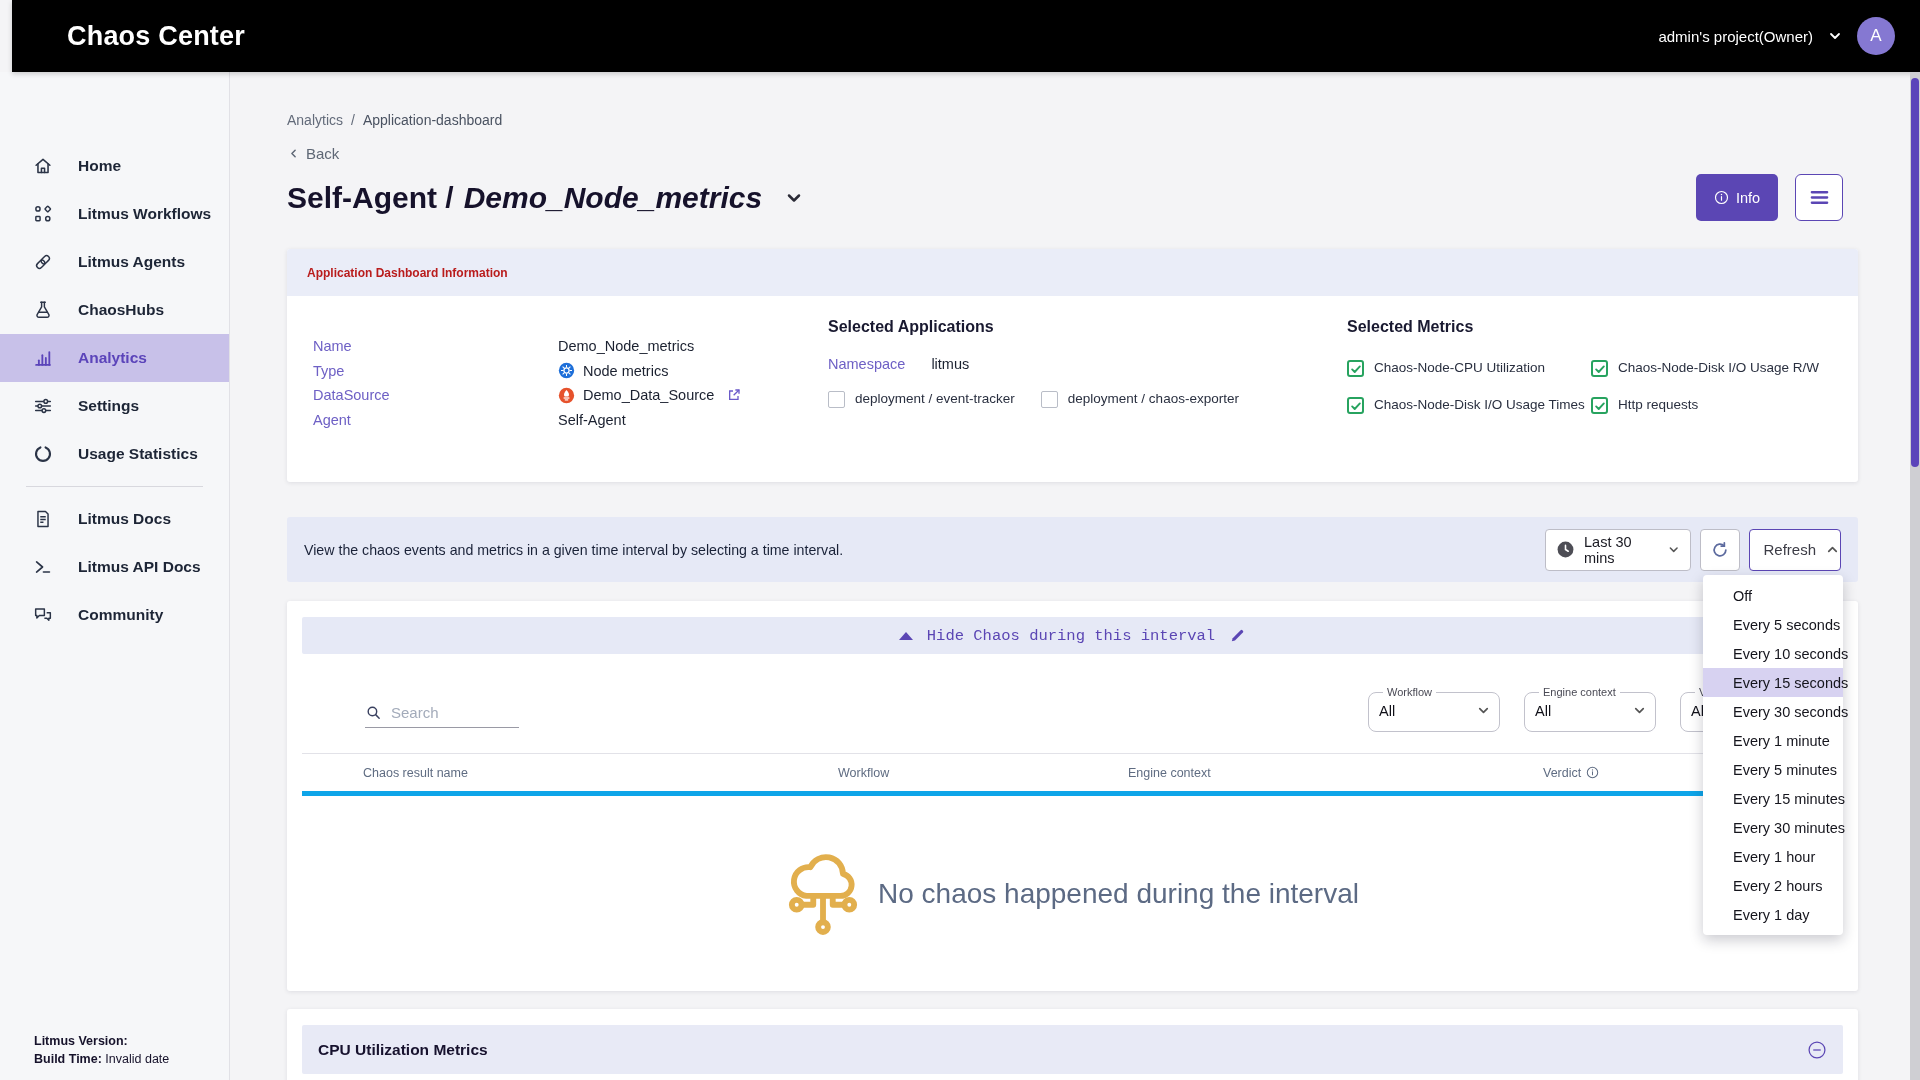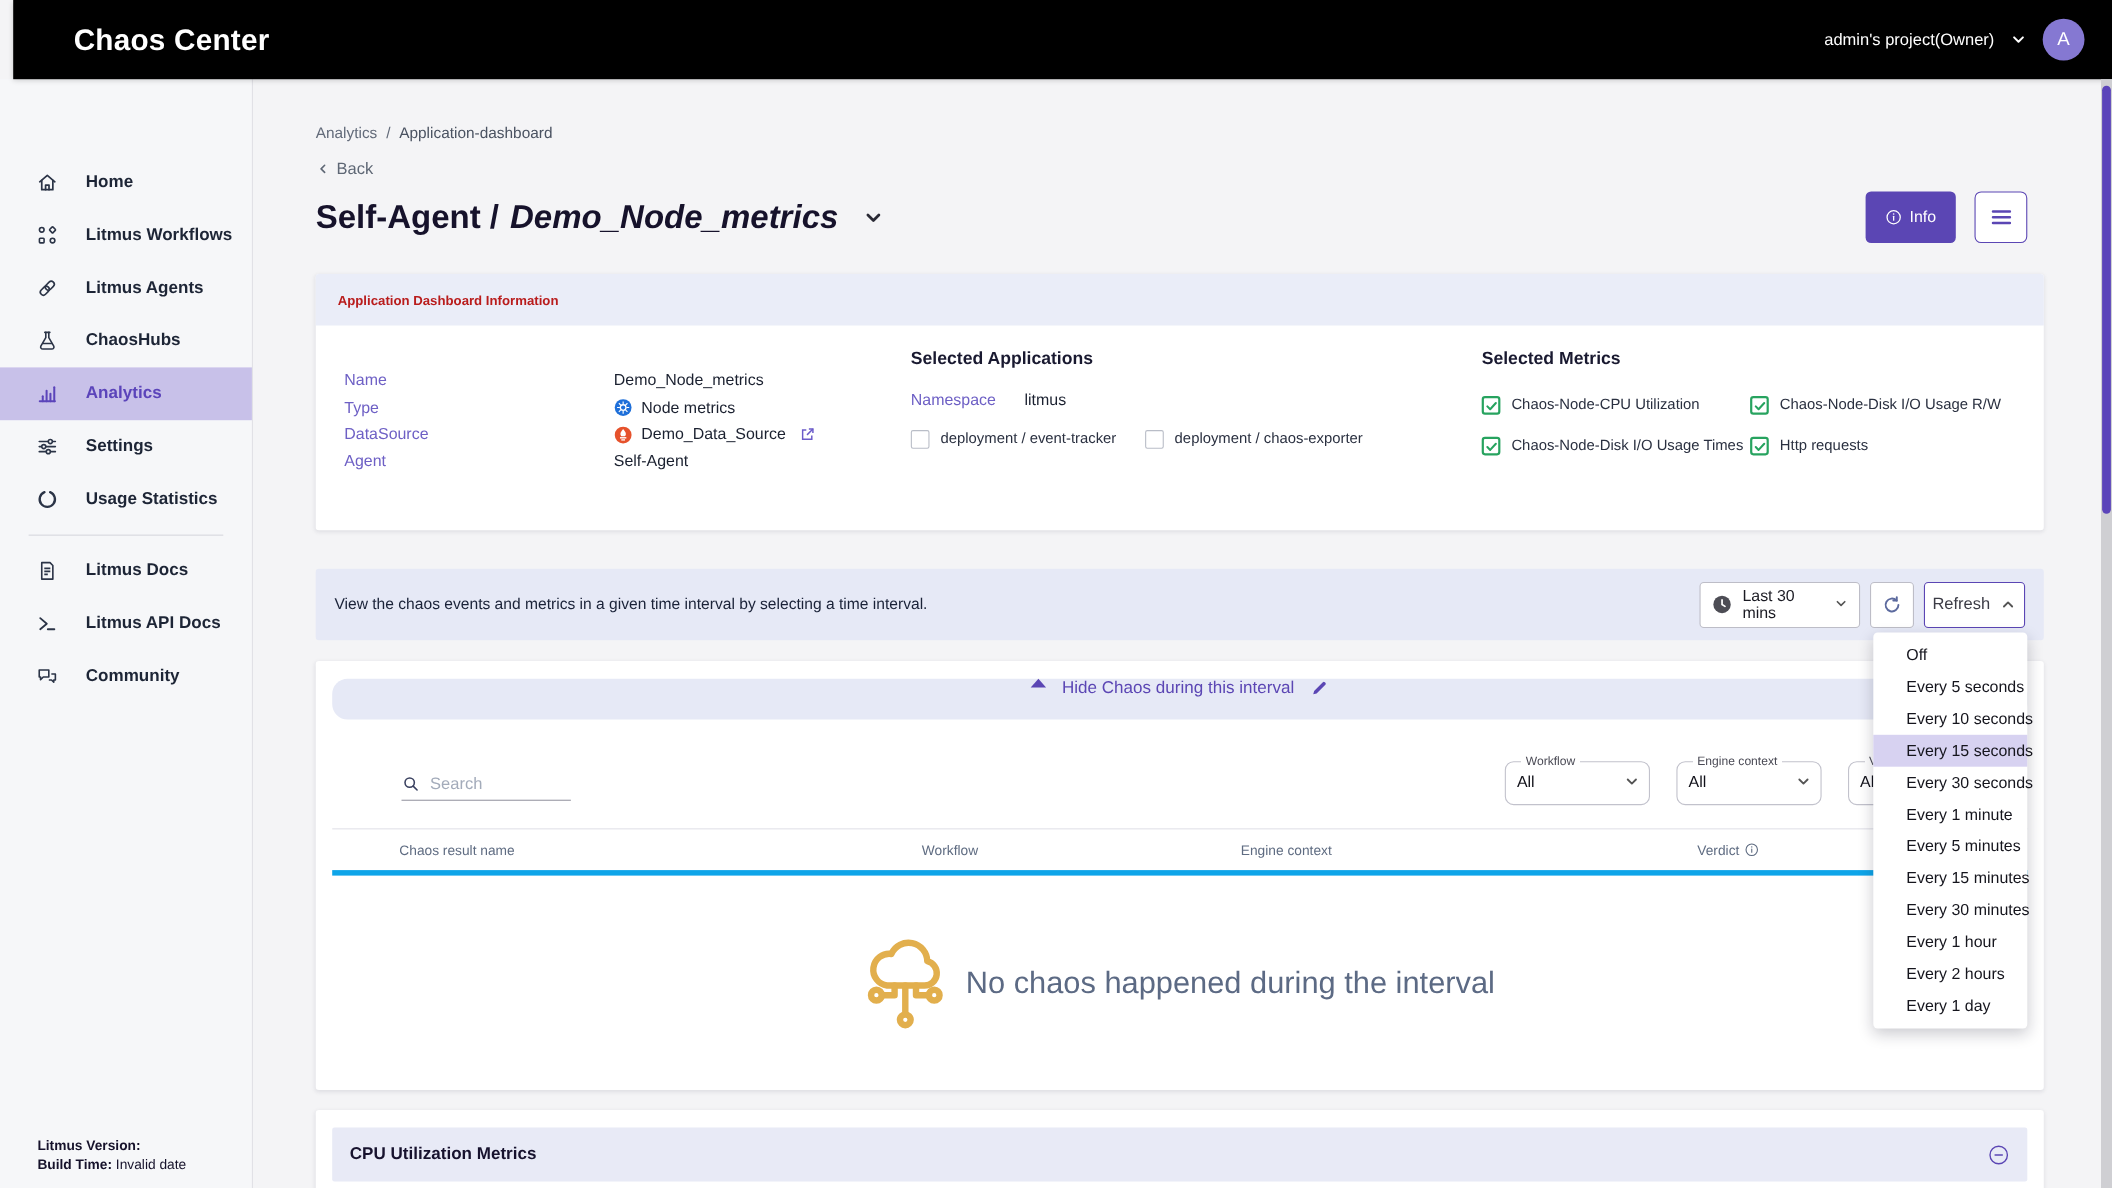--- a/index.html
+++ b/index.html
@@ -85,28 +85,28 @@
   .interval-controls { margin-left:auto; display:flex; align-items:center; gap:9px; }
   .time-select { width:146px; height:42px; background:#fff; border:1px solid #BDBDC7; border-radius:4px;
                  display:flex; align-items:center; gap:9px; padding:0 10px; cursor:pointer; }
   .time-select .clock { width:19px; height:19px; flex:none; }
   .time-select .tlabel { font-size:14.5px; color:#1A1A22; }
   .time-select .chev-g { margin-left:auto; width:15px; height:15px; color:#555; }
   .btn-refresh-icon { width:40px; height:42px; background:#fff; border:1px solid #BDBDC7; border-radius:4px;
                       display:flex; align-items:center; justify-content:center; cursor:pointer; }
   .btn-refresh-icon svg { width:20px; height:20px; color:#5C6A9E; }
   .btn-refresh { width:92px; height:42px; background:#fff; border:1.5px solid #5B46B4; border-radius:4px;
-                 display:flex; align-items:center; justify-content:center; gap:9px; font-size:15px; color:#3C3C46;
+                 display:flex; align-items:center; justify-content:flex-end; gap:9px; font-size:15px; color:#3C3C46;
                  cursor:pointer; font-family:inherit; }
   .btn-refresh svg { width:15px; height:15px; color:#555; }
 
   
   .chaos-card { margin-top:19px; height:390px; padding:16px 15px 0; }
-  .hide-bar { height:37px; background:#E6E9F6; border-radius:14px; display:flex; 
-              justify-content:center; gap:14px; }
+  .hide-bar { height:37px; background:#E6E9F6; border-radius:2px; display:flex; align-items:center;
+              justify-content:center; gap:14px;font-family:Liberation Mono, monospace; }
   .tri-up { width:0; height:0; border-left:7px solid transparent; border-right:7px solid transparent;
             border-bottom:8px solid #5B46B4; }
   .hide-label { font-size:15.5px; color:#5B46B4; }
   .pencil { width:17px; height:17px; color:#5B46B4; display:inline-flex; cursor:pointer; }
   .filter-row { margin-top:32px; display:flex; align-items:flex-end; padding-right:31px; }
   .search-wrap { margin-left:63px; display:flex; align-items:center; gap:9px; border-bottom:1px solid #9A9AA5;
                  padding-bottom:6px; margin-bottom:4px; }
   .search-wrap svg { width:17px; height:17px; color:#39405F; }
   .search-input { border:none; outline:none; background:transparent; width:128px; font-size:15px;
                   font-family:inherit; color:#1A2238; }

